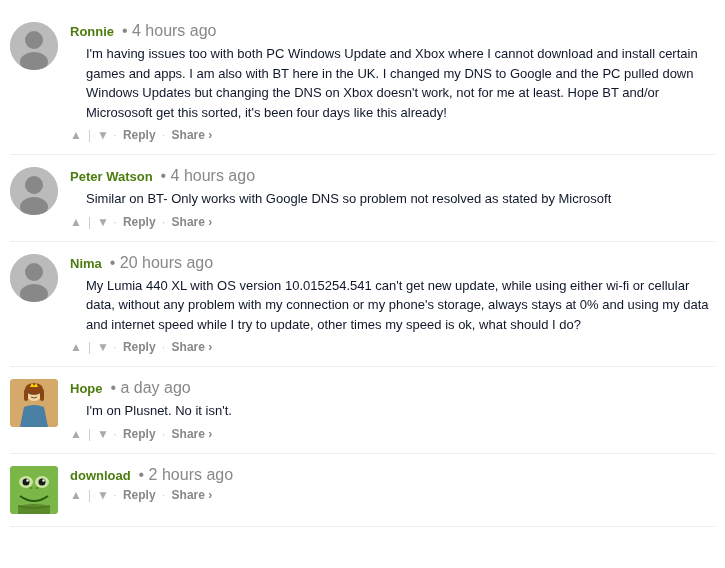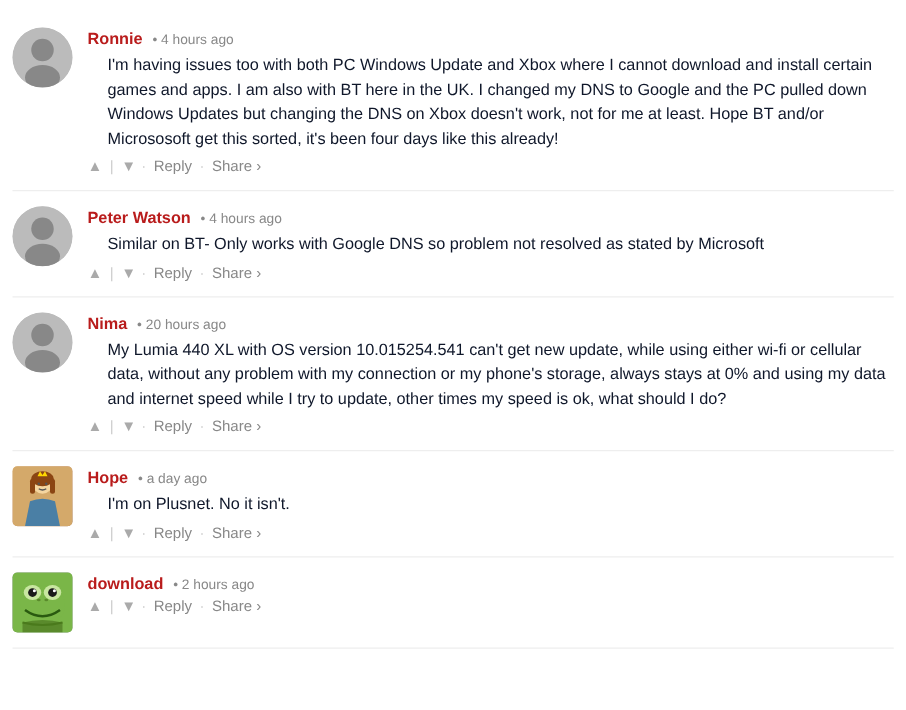--- a/index.html
+++ b/index.html
@@ -45,27 +45,27 @@
       align-items: center;
       justify-content: center;
     }
     .comment-content {
       flex: 1;
     }
     .comment-header {
       margin-bottom: 4px;
     }
     .username {
-      color: #b91c1c;
+      color: #4d7c0f;
       font-weight: bold;
       font-size: 13px;
     }
     .timestamp {
       color: #888;
-      font-size: 11px;
+      font-size: 16px;
       margin-left: 4px;
     }
     .comment-text {
       font-size: 13px;
       color: #0f172a;
       line-height: 1.5;
       margin-bottom: 6px;
       margin-left: 16px;
     }
     .comment-actions {
@@ -75,20 +75,21 @@
       font-size: 12px;
       color: #888;
     }
     .action-btn {
       color: #888;
       cursor: pointer;
       background: none;
       border: none;
       font-size: 12px;
       padding: 0 2px;
+      font-weight: bold;
     }
     .separator { color: #ccc; }
     .vote-up, .vote-down {
       cursor: pointer;
       color: #aaa;
       font-size: 12px;
       user-select: none;
     }
     .vote-separator {
       color: #ccc;

